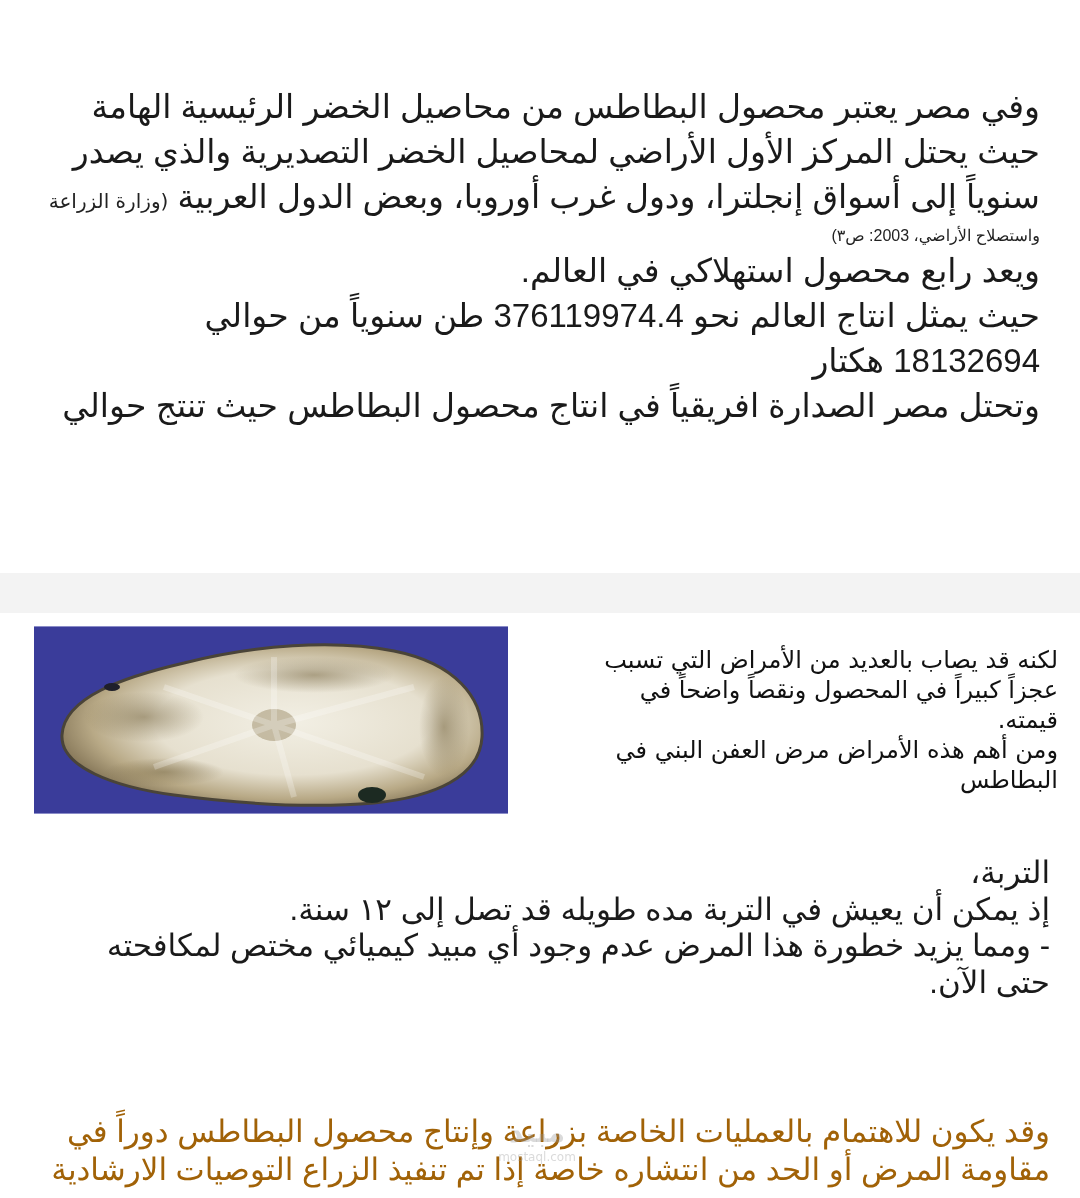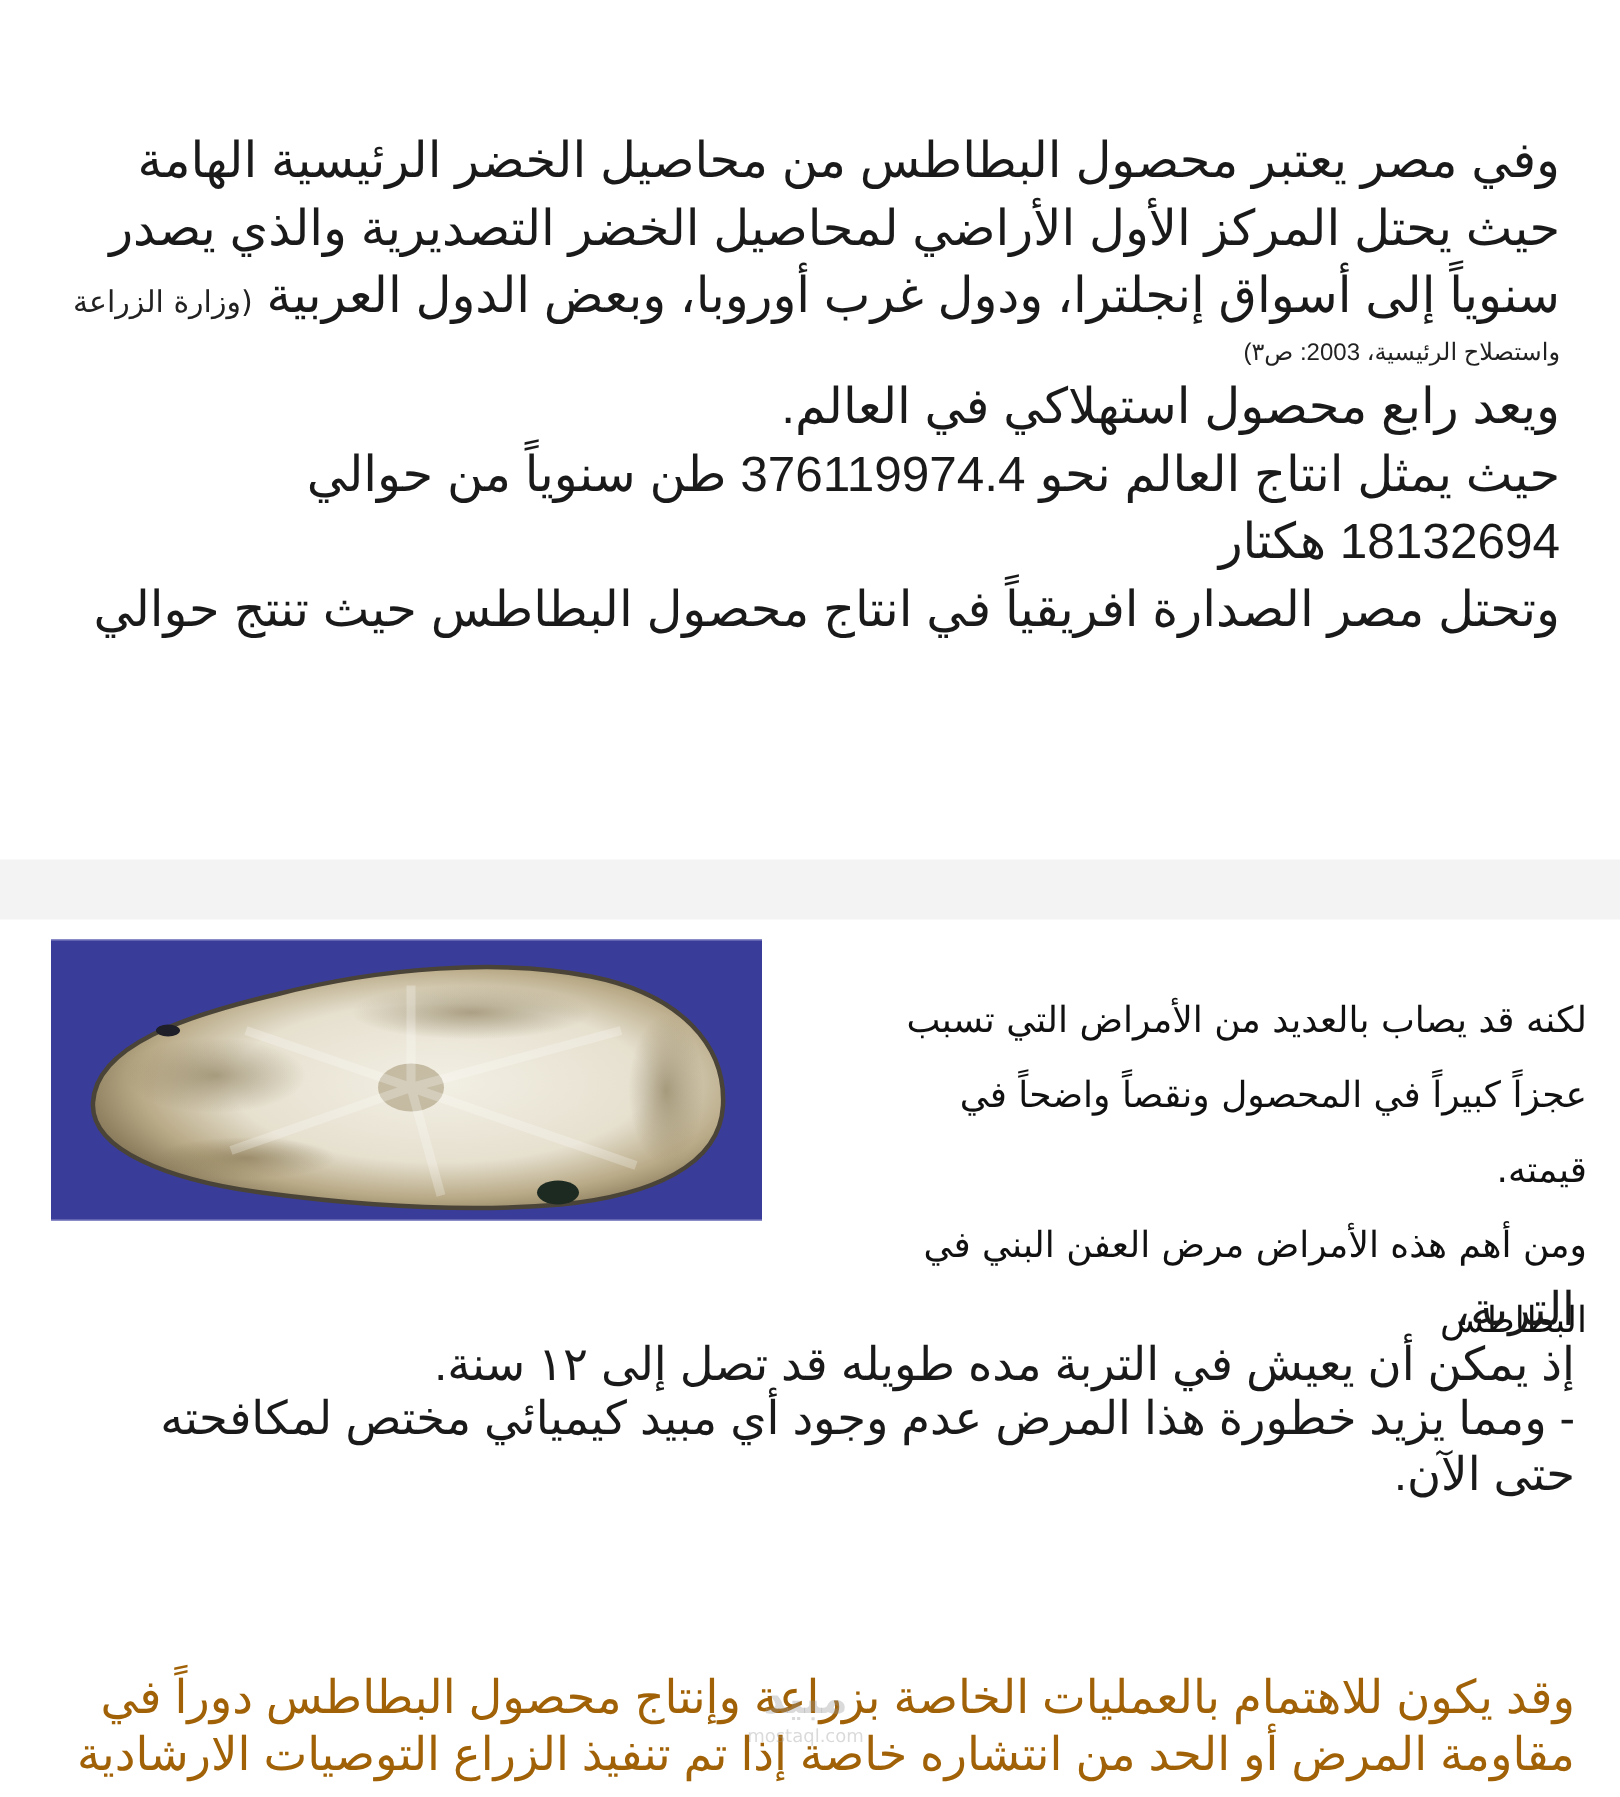--- a/index.html
+++ b/index.html
@@ -25,21 +25,21 @@
 
   
   .photo {
     position: absolute; left: 34px; top: 626px; width: 474px; height: 186px;
     background: #3a3c9a; overflow: hidden;
     border-top: 1px solid #8a8cc8; border-bottom: 1px solid #8a8cc8;
   }
 
   
   #side { right: 22px; top: 645px; width: 500px; }
-  #side .line { font-family: "DejaVu Sans", sans-serif; font-size: 24px; line-height: 30px; color: #111; margin-top: 20px; }
+  #side .line { font-family: "DejaVu Sans", sans-serif; font-size: 24px; line-height: 30px; color: #111; }
 
   
   #bullets { right: 30px; top: 855px; width: 1020px; }
   #bullets .line { font-family: "Liberation Sans", sans-serif; font-size: 31px; line-height: 36.5px; color: #1a1a1a; }
 
   #closing { right: 30px; top: 1113px; width: 1040px; }
   #closing .line { font-family: "Liberation Sans", sans-serif; font-size: 31px; line-height: 38px; color: #a16207; }
 
   .watermark {
     position: absolute; left: 462px; top: 1118px; width: 150px; height: 60px;
@@ -49,21 +49,21 @@
   .watermark .wm-logo { font-size: 28px; font-weight: bold; line-height: 30px; }
   .watermark .wm-url { font-size: 12px; line-height: 18px; }
 </style>
 </head>
 <body>
 
 <div class="block" id="top">
   <span class="line">وفي مصر يعتبر محصول البطاطس من محاصيل الخضر الرئيسية الهامة</span>
   <span class="line">حيث يحتل المركز الأول الأراضي لمحاصيل الخضر التصديرية والذي يصدر</span>
   <span class="line"><span>سنوياً إلى أسواق إنجلترا، ودول غرب أوروبا، وبعض الدول العربية</span> <span class="small">(وزارة الزراعة</span></span>
-  <span class="line cite-line">واستصلاح الرئيسية، 2003: ص٣)</span>
+  <span class="line cite-line">واستصلاح الأراضي، 2003: ص٣)</span>
   <span class="line">ويعد رابع محصول استهلاكي في العالم.</span>
   <span class="line">حيث يمثل انتاج العالم نحو 376119974.4 طن سنوياً من حوالي</span>
   <span class="line">18132694 هكتار</span>
   <span class="line">وتحتل مصر الصدارة افريقياً في انتاج محصول البطاطس حيث تنتج حوالي</span>
 </div>
 
 <div class="divider-band"></div>
 
 <div class="photo" title="مقطع عرضي في درنة بطاطس مصابة بمرض العفن البني">
   <svg width="474" height="186" viewBox="0 0 474 186">

